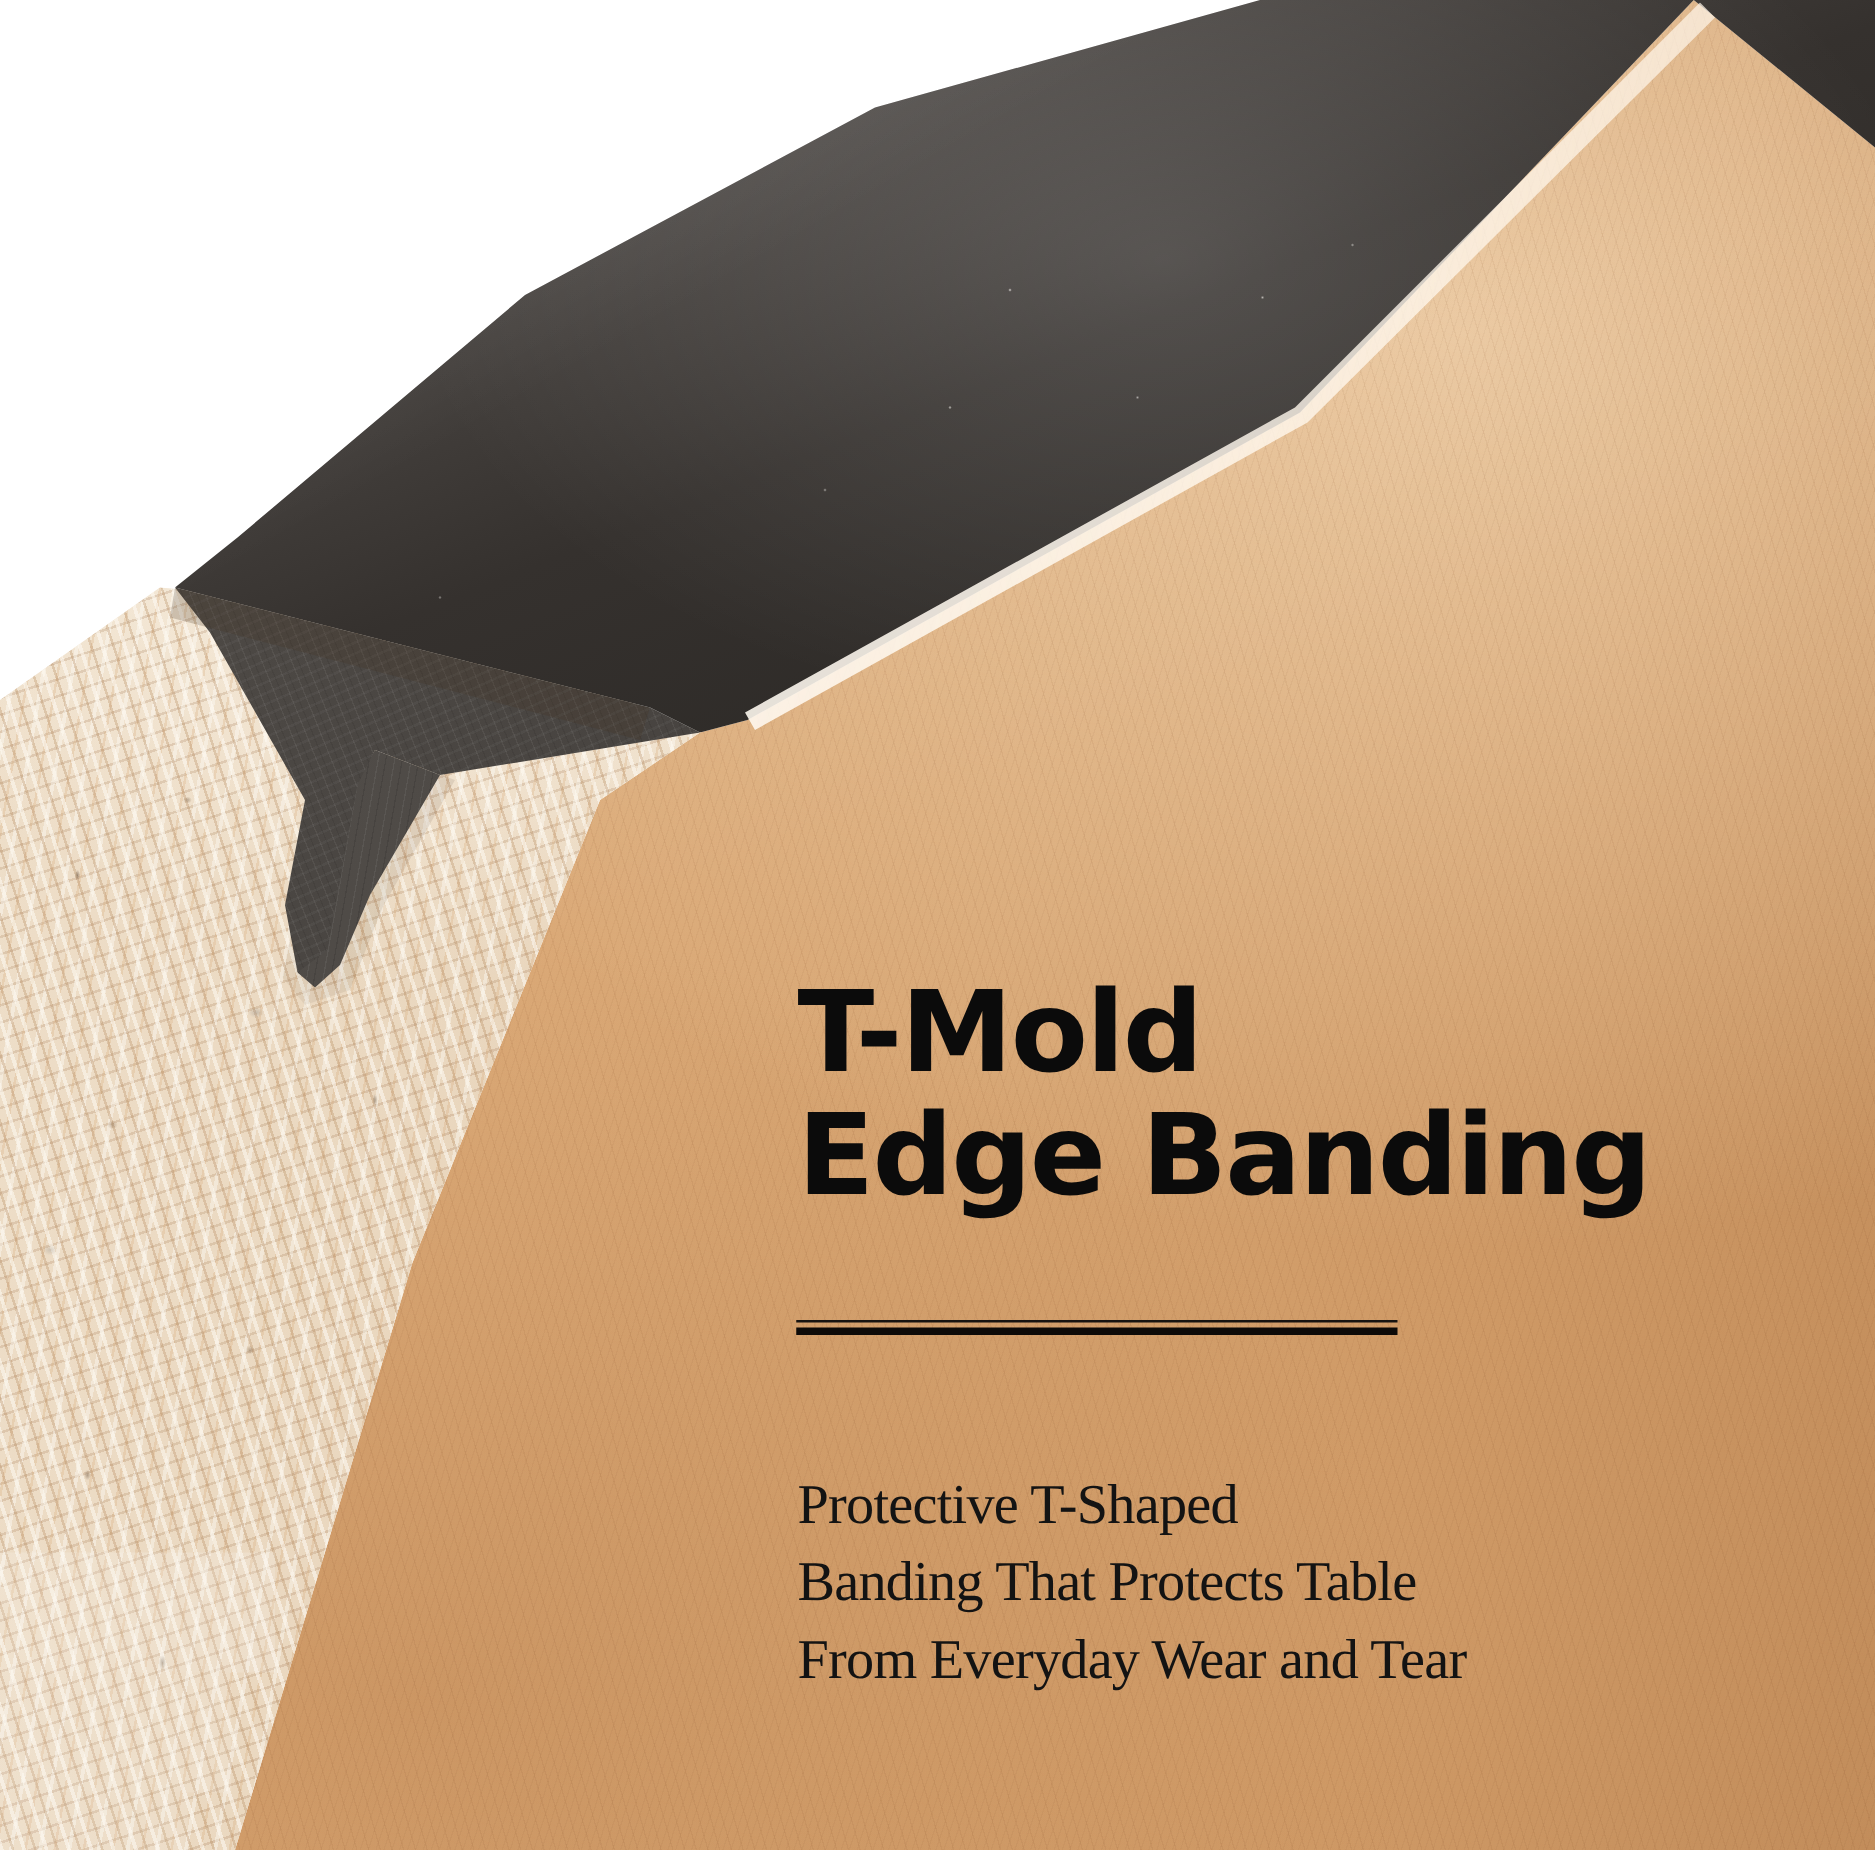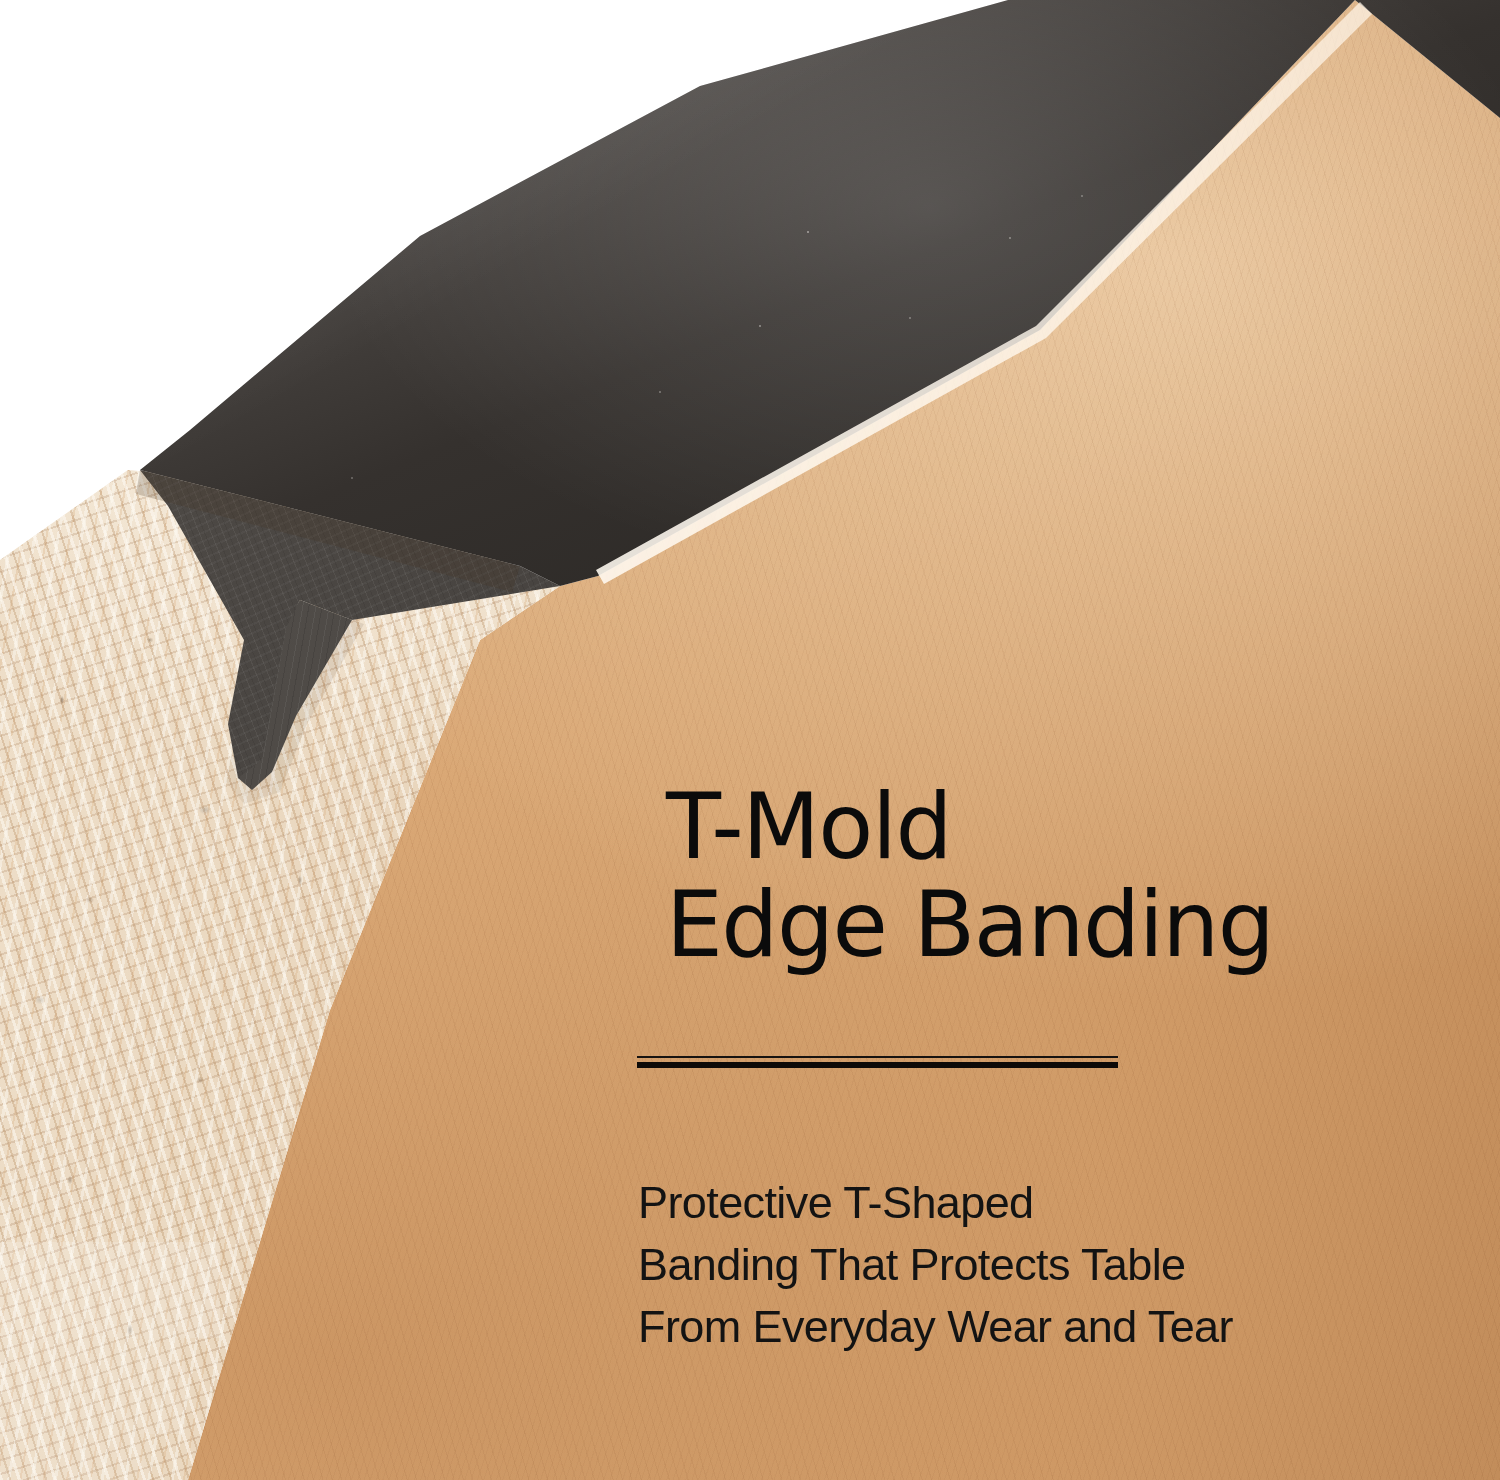--- a/index.html
+++ b/index.html
@@ -302,26 +302,25 @@
   }
 
   .headline {
     position:absolute;
     left:638px;
     top:778px;
     width:760px;
     font-family:"DejaVu Sans", sans-serif;
     font-size:90px;
     line-height:98px;
-    font-weight:400;
+    font-weight:700;
     letter-spacing:-1.5px;
     color:#0b0b0b;
     white-space:pre-line;
     text-rendering:optimizeLegibility;
-    margin-left:28px;
   }
 
   .rule-wrap {
     position:absolute;
     left:637px;
     top:1056px;
     width:481px;
     height:12px;
   }
   .rule-thin {
@@ -333,21 +332,21 @@
     position:absolute; left:0; top:6px;
     width:481px; height:6px;
     background:#0d0a08;
   }
 
   .subcopy {
     position:absolute;
     left:638px;
     top:1172px;
     width:780px;
-    font-family:Liberation Sans, sans-serif;
+    font-family:Liberation Serif, serif;
     font-size:45px;
     line-height:62px;
     font-weight:400;
     letter-spacing:-0.6px;
     color:#131313;
     white-space:pre-line;
   }
 </style>
 </head>
 <body>

